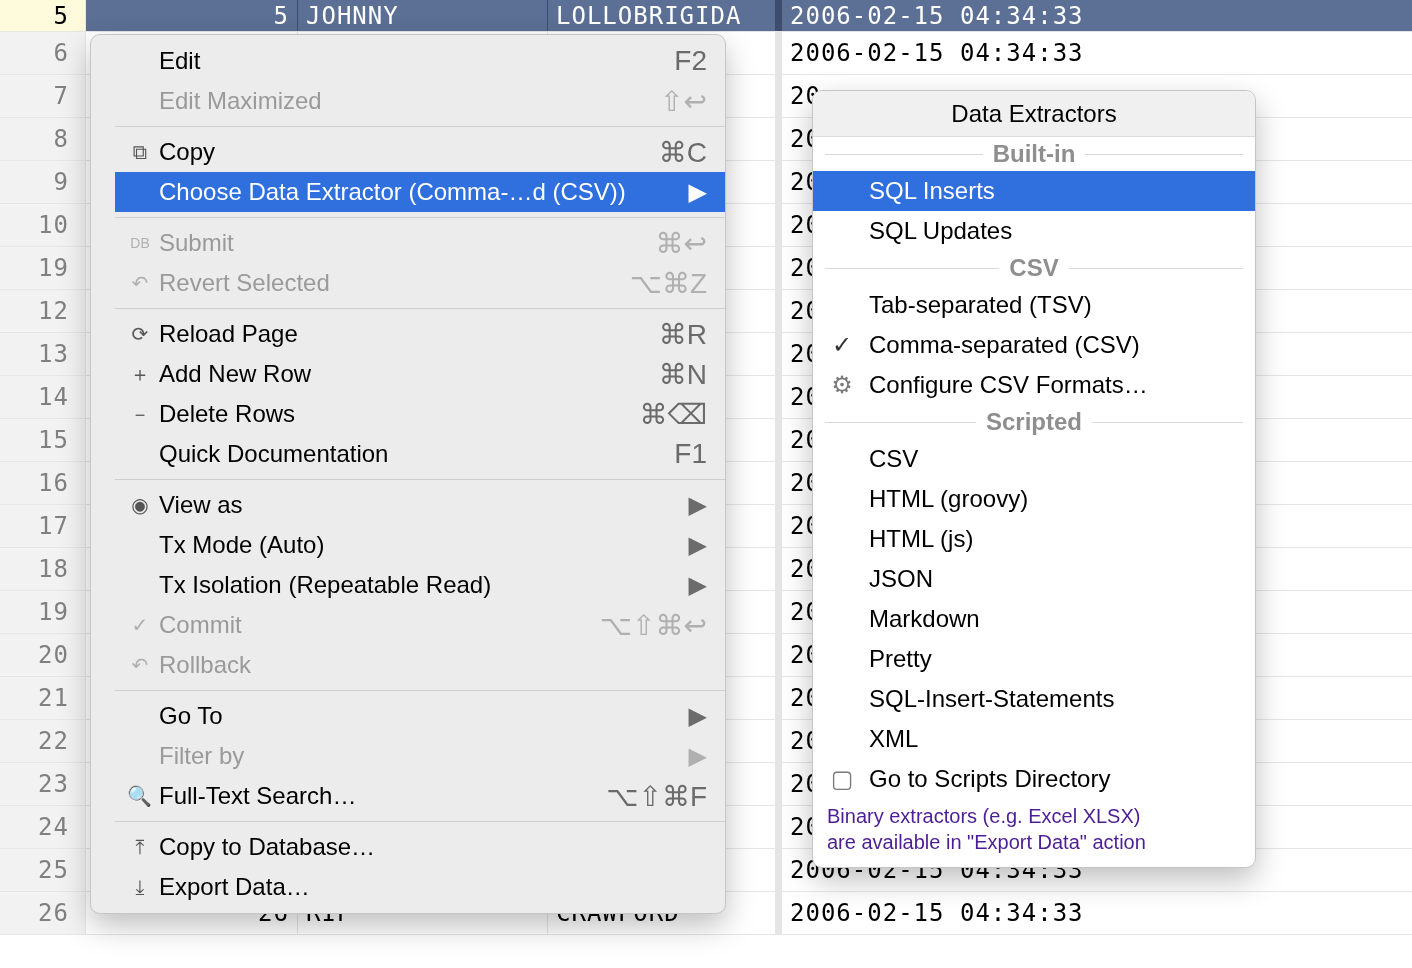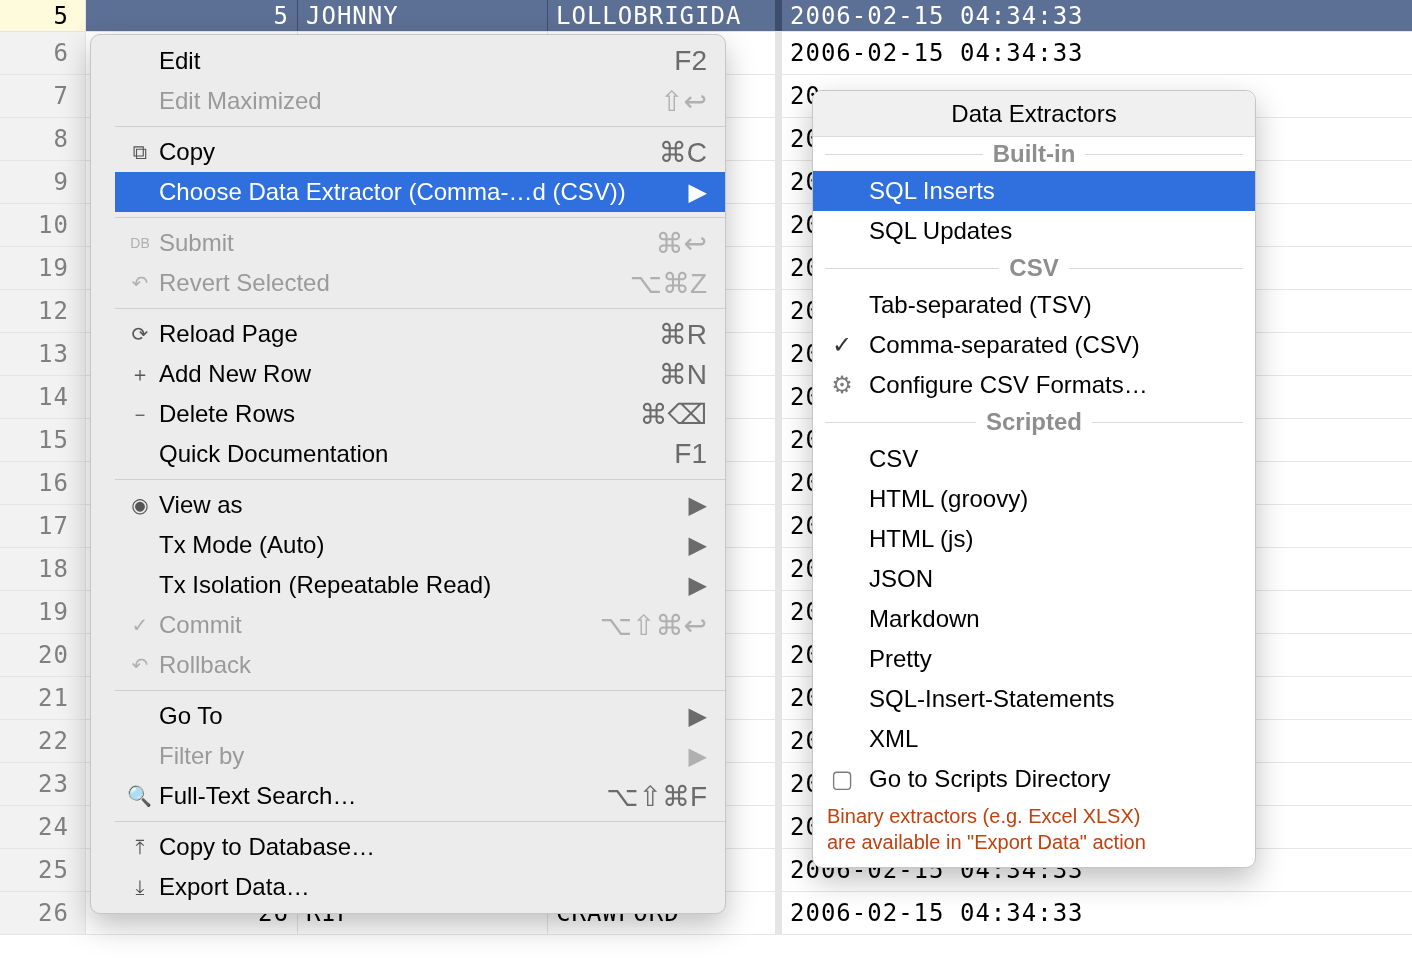--- a/index.html
+++ b/index.html
@@ -134,21 +134,21 @@
     height: 40px; padding: 0 14px 0 16px; justify-content: flex-end;
   }
   .submenu-item .chk {
     width: 26px; display: inline-flex; justify-content: center;
     color: #333;
   }
   .submenu-item .label { flex: 1; padding-left: 14px; }
   .submenu-item.selected { background: #2f6fde; color: #fff; }
   .submenu-item.with-icon .chk { color: #7a7a7a; }
   .submenu-footer {
-    color: #c2410c; font-size: 20px; line-height: 26px;
+    color: #4c1d95; font-size: 20px; line-height: 26px;
     padding: 4px 14px 10px 14px;
   }
 </style>
 </head>
 <body>
 
 <div class="grid">
   <div class="row header selected mono">
     <div class="cell-gutter">5</div>
     <div class="cell-id">5</div>

